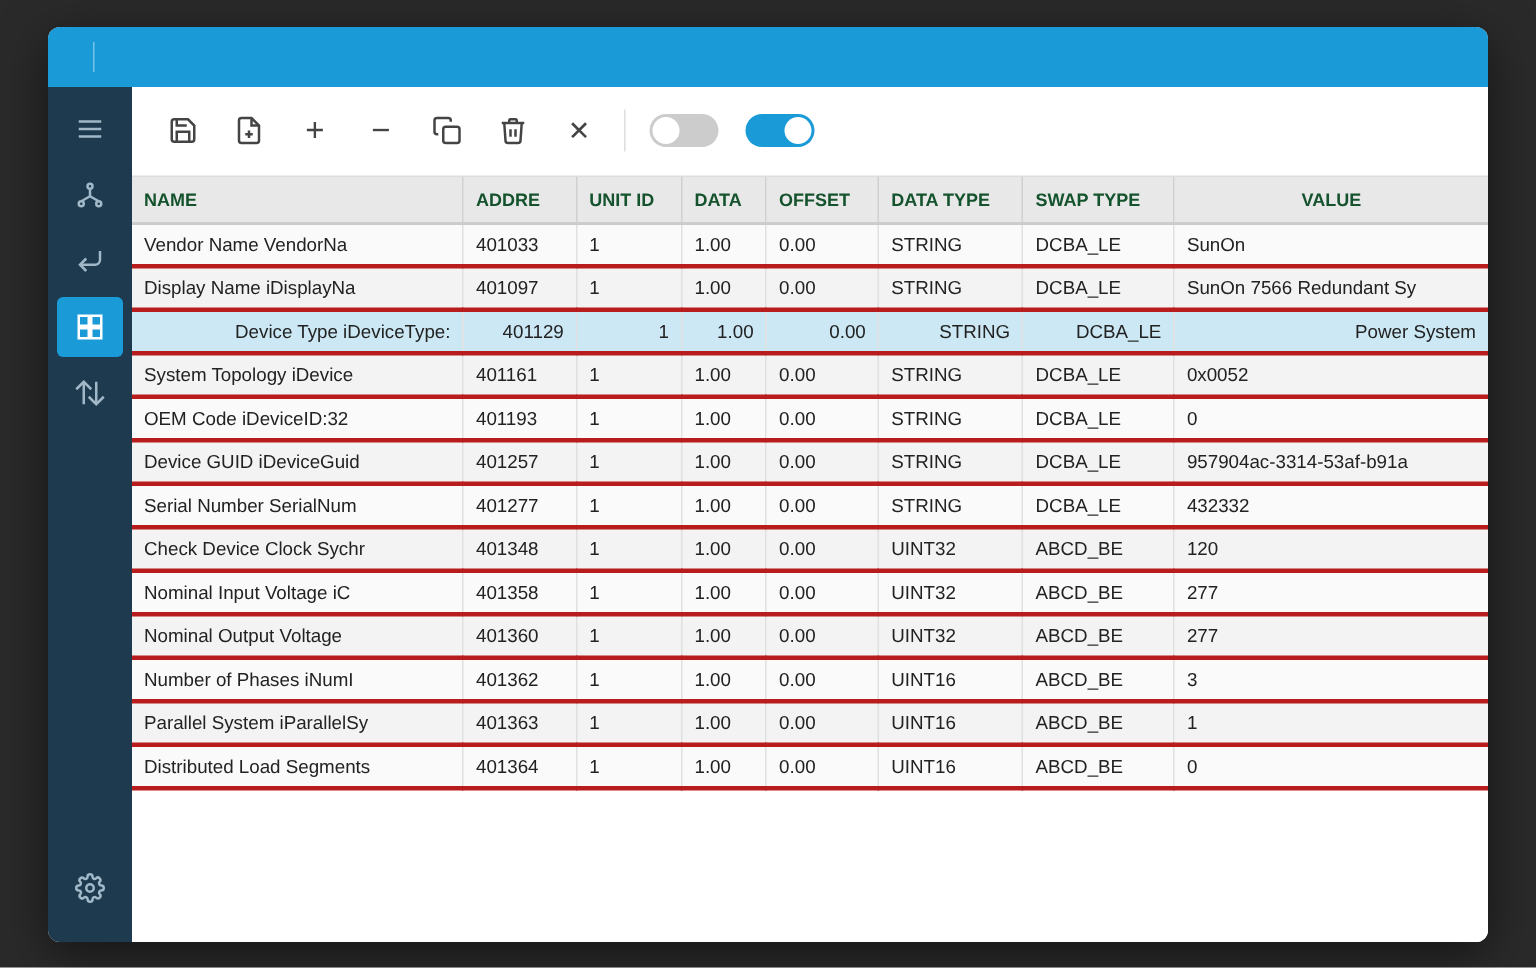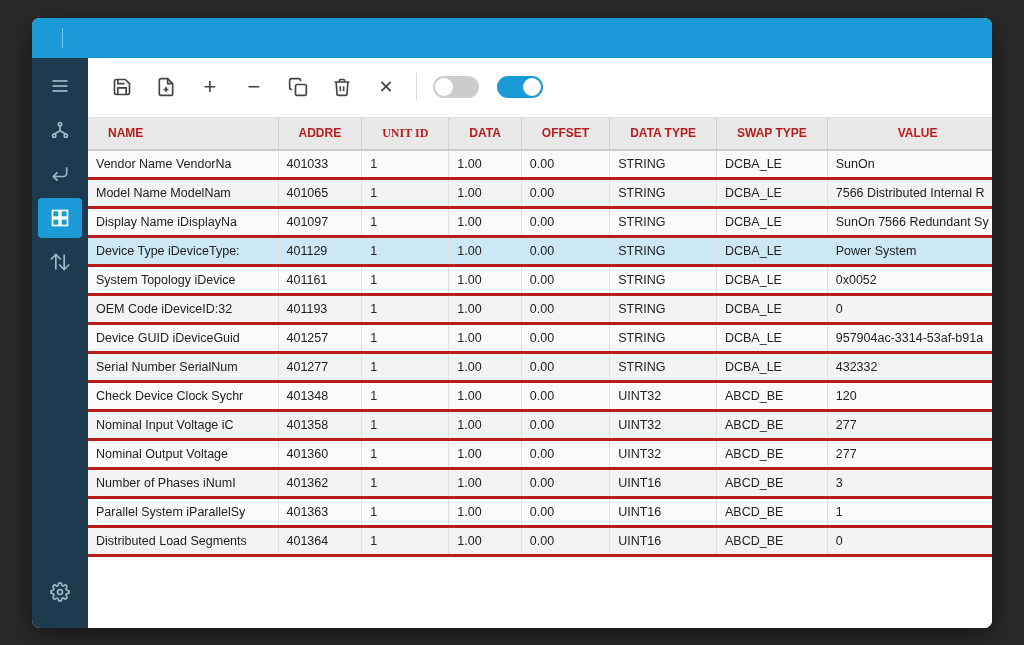--- a/index.html
+++ b/index.html
@@ -177,36 +177,36 @@
     table {
       width: 100%;
       border-collapse: collapse;
       font-size: 12.5px;
     }
     thead tr {
       background: #e8e8e8;
       border-bottom: 2px solid #ccc;
     }
     thead th {
-      padding: 8px 20px;
+      padding: 8px 8px;
       text-align: left;
       font-weight: 600;
-      color: #b91c1c;
+      color: #14532d;
       font-size: 12px;
       white-space: nowrap;
       border-right: 1px solid #d0d0d0;
       user-select: none;
     }
     thead th:last-child { border-right: none; text-align: center; }
     tbody tr {
       border-bottom: 3px solid #b91c1c;
     }
     tbody tr:nth-child(odd) { background: #fafafa; }
     tbody tr:nth-child(even) { background: #f3f3f3; }
-    tbody tr.selected { background: #cce8f4; }
+    tbody tr.selected { background: #cce8f4; text-align: right; }
     tbody td {
       padding: 6px 8px;
       color: #222;
       white-space: nowrap;
       border-right: 1px solid #e0e0e0;
     }
     tbody td:last-child { border-right: none; }
   </style>
 </head>
 <body>
@@ -331,50 +331,40 @@
 
         <span class="items-count"></span>
       </div>
 
       <div class="table-container">
         <table>
           <thead>
             <tr>
               <th style="min-width:190px;">NAME</th>
               <th style="min-width:65px;">ADDRE</th>
-              <th style="min-width:60px;font-family:Liberation Serif, serif;">UNIT ID</th>
+              <th style="min-width:60px;">UNIT ID</th>
               <th style="min-width:48px;">DATA</th>
               <th style="min-width:55px;">OFFSET</th>
               <th style="min-width:70px;">DATA TYPE</th>
               <th style="min-width:75px;">SWAP TYPE</th>
               <th style="min-width:180px;">VALUE</th>
             </tr>
           </thead>
           <tbody id="table-body">
           <tr>
                 <td>Vendor Name  VendorNa</td>
                 <td>401033</td>
                 <td>1</td>
                 <td>1.00</td>
                 <td>0.00</td>
                 <td>STRING</td>
                 <td>DCBA_LE</td>
                 <td>SunOn</td>
               </tr>
               <tr>
-                <td>Model Name  ModelNam</td>
-                <td>401065</td>
-                <td>1</td>
-                <td>1.00</td>
-                <td>0.00</td>
-                <td>STRING</td>
-                <td>DCBA_LE</td>
-                <td>7566 Distributed Internal R</td>
-              </tr>
-              <tr>
                 <td>Display Name  iDisplayNa</td>
                 <td>401097</td>
                 <td>1</td>
                 <td>1.00</td>
                 <td>0.00</td>
                 <td>STRING</td>
                 <td>DCBA_LE</td>
                 <td>SunOn 7566 Redundant Sy</td>
               </tr>
               <tr class="selected">

